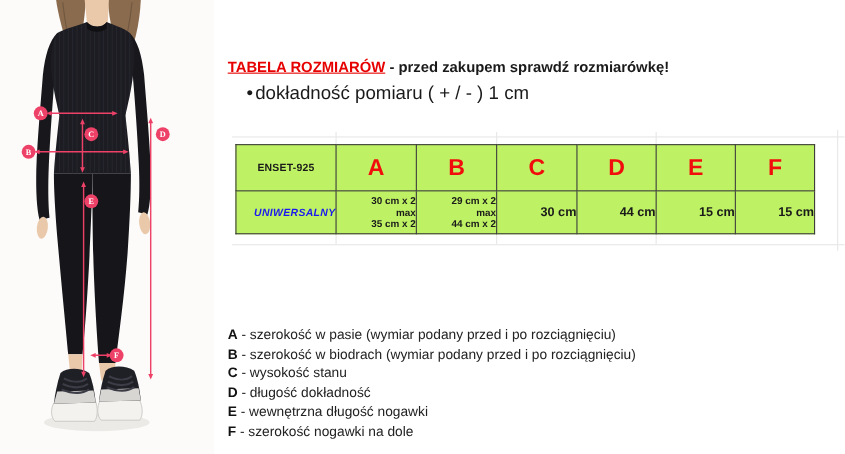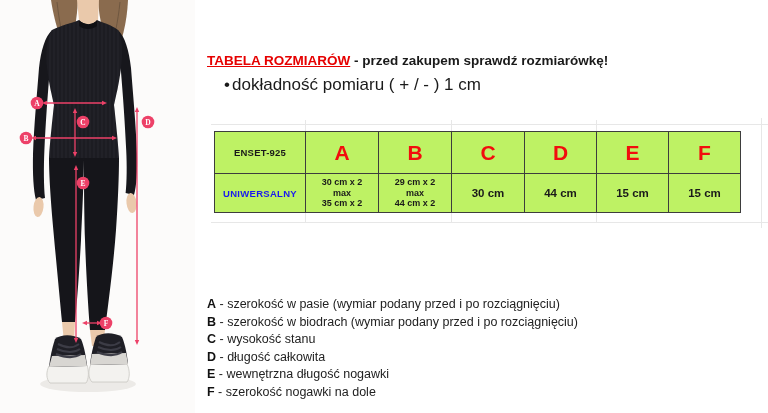--- a/index.html
+++ b/index.html
@@ -20,24 +20,24 @@
   .gridline{position:absolute;background:#e7e7e7;}
   
   table.size-table{
     position:absolute;left:214px;top:131px;width:527px;
     border-collapse:collapse;table-layout:fixed;background:#bef264;
   }
   table.size-table td{
     border:1.5px solid #3d3d3d;text-align:center;vertical-align:middle;padding:0;
   }
   tr.head-row td{height:41px;}
-  tr.data-row td{height:38px;}
+  tr.data-row td{height:38px;text-align:right;}
   .code-cell{font-size:9.5px;font-weight:bold;color:#1a1a1a;letter-spacing:0.2px;}
   .letter-cell{font-size:21px;font-weight:bold;color:#f20d0d;}
-  .size-label-cell{font-size:9.5px;font-weight:bold;color:#1a1aee;letter-spacing:0.3px;}
+  .size-label-cell{font-size:9.5px;font-weight:bold;color:#1a1aee;letter-spacing:0.3px;font-style:italic;}
   .multi-cell{font-size:9px;font-weight:bold;line-height:10.5px;color:#1a1a1a;}
   .value-cell{font-size:11.5px;font-weight:bold;color:#1a1a1a;}
   
   .legend-block{position:absolute;left:207px;top:296px;}
   .legend-row{font-size:12.5px;line-height:17.6px;color:#222;white-space:nowrap;}
   .lg-letter{font-weight:bold;color:#111;}
   
   .meas line{stroke:#ed4168;stroke-width:1.3;}
   .meas polygon{fill:#ed4168;}
   .meas circle{fill:#ed4168;}
@@ -257,21 +257,21 @@
   <div class="legend-row">
     <span class="lg-letter">A</span><span> - </span><span>szerokość w pasie (wymiar podany przed i po rozciągnięciu)</span>
   </div>
   <div class="legend-row">
     <span class="lg-letter">B</span><span> - </span><span>szerokość w biodrach (wymiar podany przed i po rozciągnięciu)</span>
   </div>
   <div class="legend-row">
     <span class="lg-letter">C</span><span> - </span><span>wysokość stanu</span>
   </div>
   <div class="legend-row">
-    <span class="lg-letter">D</span><span> - </span><span>długość całkowita</span>
+    <span class="lg-letter">D</span><span> - </span><span>długość dokładność</span>
   </div>
   <div class="legend-row">
     <span class="lg-letter">E</span><span> - </span><span>wewnętrzna długość nogawki</span>
   </div>
   <div class="legend-row">
     <span class="lg-letter">F</span><span> - </span><span>szerokość nogawki na dole</span>
   </div>
 </div>
 
 </body></html>

